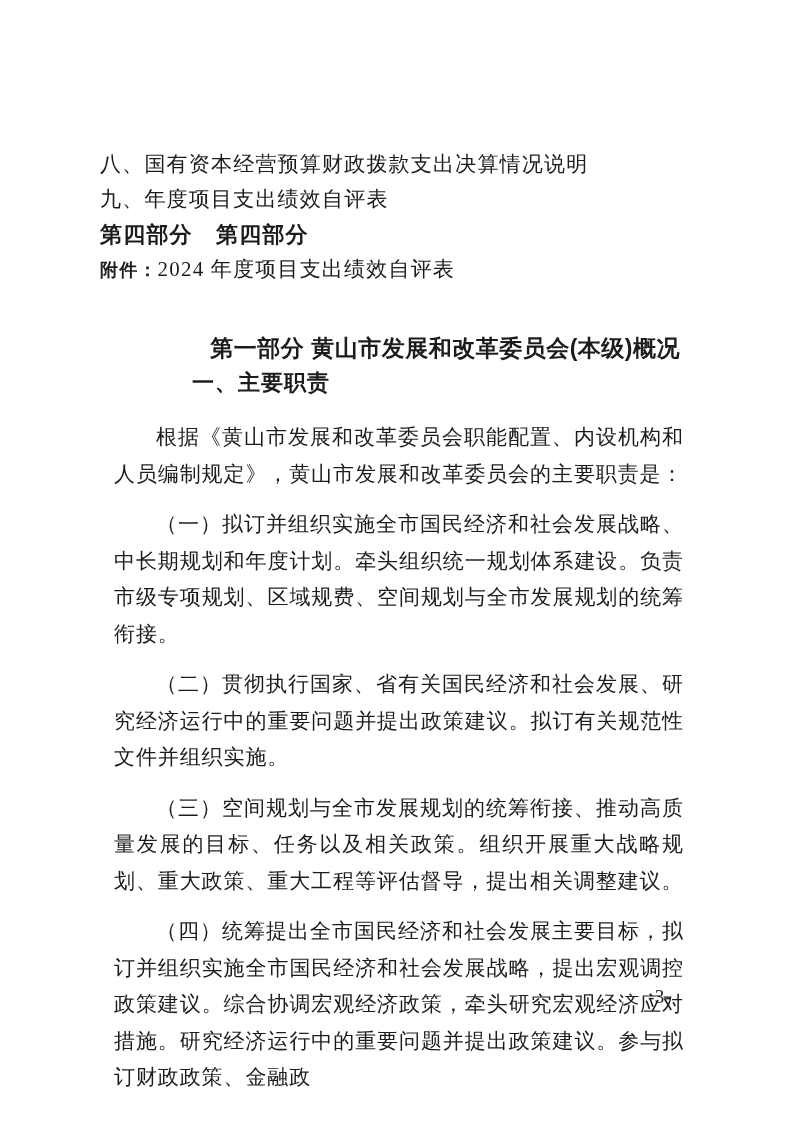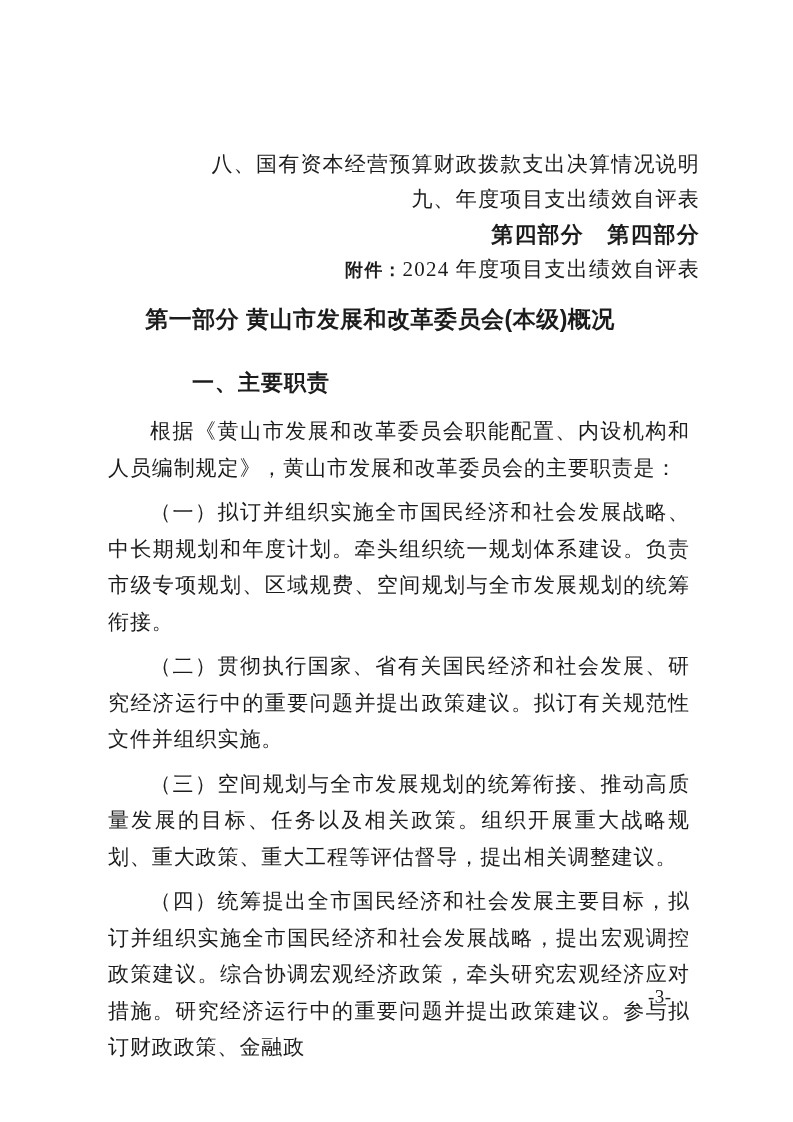--- a/index.html
+++ b/index.html
@@ -21,37 +21,36 @@
     position: absolute;
     left: 100px;
     top: 147px;
     width: 600px;
     font-size: 21px;
     line-height: 35px;
     letter-spacing: 1.2px;
   }
   .toc-line {
     white-space: nowrap;
-    text-align: right;
   }
   .toc-line.bold {
     font-weight: bold;
     font-size: 22px;
   }
   .attachment-label {
     font-weight: bold;
     font-size: 18px;
   }
   
   .section-title {
     position: absolute;
     left: 80px;
-    top: 304px;
+    top: 333px;
     width: 600px;
-    text-align: center;
+    text-align: right;
     font-family: "Liberation Sans", "DejaVu Sans", sans-serif;
     font-weight: bold;
     font-size: 23px;
     letter-spacing: 0.5px;
   }
   
   .subsection-heading {
     position: absolute;
     left: 148px;
     top: 368px;
@@ -66,21 +65,21 @@
     position: absolute;
     left: 100px;
     top: 405px;
     width: 598px;
     font-size: 21px;
     line-height: 36.5px;
     letter-spacing: 0.9px;
     text-align: justify;
   }
   .body-text p {
-    margin: 8px;
+    margin: 14px;
     text-indent: 2em;
   }
   
   .page-number {
     position: absolute;
     top: 986px;
     left: 648px;
     font-size: 19px;
     letter-spacing: 0.5px;
   }

